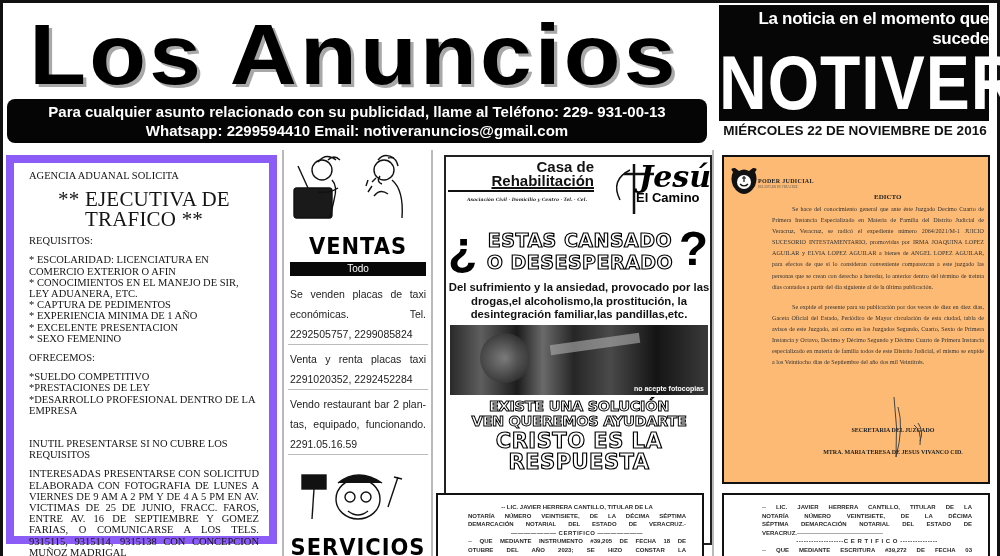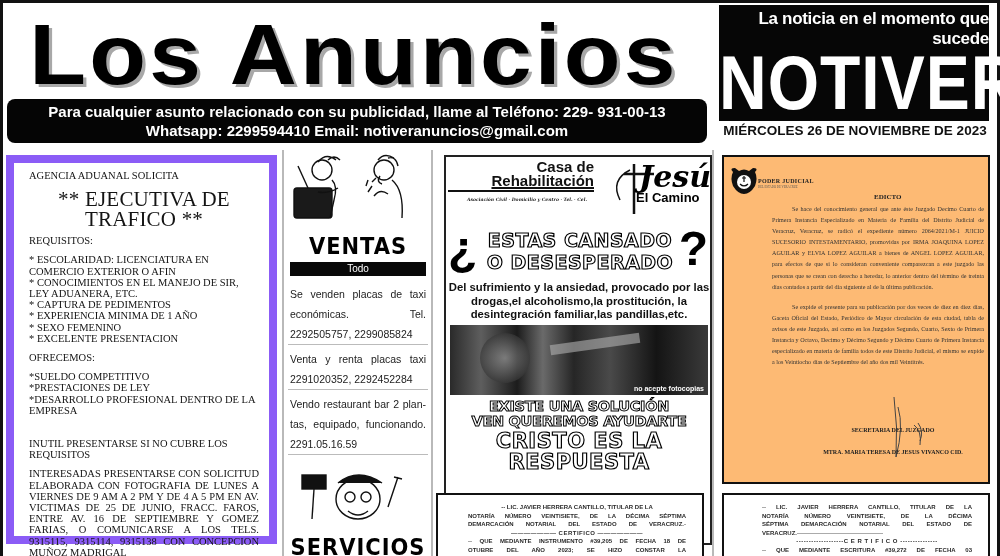--- a/index.html
+++ b/index.html
@@ -107,37 +107,37 @@
   <div class="masthead-bar">
     <span>Para cualquier asunto relacionado con su publicidad, llame al  Teléfono: 229- 931-00-13</span>
     <span>Whatsapp: 2299594410 Email: notiveranuncios@gmail.com</span>
   </div>
 </header>
 
 <div class="brand">
   <div class="brand-tagline">La noticia en el momento que sucede</div>
   <div class="brand-name">NOTIVER</div>
 </div>
-<div class="issue-date">MIÉRCOLES 26 DE NOVIEMBRE DE 2023</div>
+<div class="issue-date">MIÉRCOLES 22 DE NOVIEMBRE DE 2016</div>
 
 <div class="col-rule" style="left:282px"></div>
 <div class="col-rule" style="left:431px"></div>
 <div class="col-rule" style="left:712px"></div>
 
 <article class="ad-aduanal">
   <div class="p">AGENCIA ADUANAL SOLICITA</div>
   <div class="headline">** EJECUTIVA DE TRAFICO **</div>
   <div class="p">REQUISITOS:</div>
   <ul>
     <li>* ESCOLARIDAD: LICENCIATURA EN COMERCIO EXTERIOR O AFIN</li>
     <li>* CONOCIMIENTOS EN EL MANEJO DE SIR, LEY ADUANERA, ETC.</li>
     <li>* CAPTURA DE PEDIMENTOS</li>
     <li>* EXPERIENCIA MINIMA DE 1 AÑO</li>
+    <li>* EXCELENTE PRESENTACION</li>
     <li>* SEXO FEMENINO</li>
-    <li>* EXCELENTE PRESENTACION</li>
   </ul>
   <div class="p">OFRECEMOS:</div>
   <ul>
     <li>*SUELDO COMPETITIVO</li>
     <li>*PRESTACIONES DE LEY</li>
     <li>*DESARROLLO PROFESIONAL DENTRO DE LA EMPRESA</li>
   </ul>
   <div class="spacer"></div>
   <div class="p">INUTIL PRESENTARSE SI NO CUBRE LOS REQUISITOS</div>
   <div class="p justify">INTERESADAS PRESENTARSE CON SOLICITUD ELABORADA CON FOTOGRAFIA DE  LUNES A VIERNES DE  9 AM A 2 PM Y DE 4 A 5 PM EN AV. VICTIMAS DE 25 DE JUNIO, FRACC. FAROS, ENTRE AV. 16 DE SEPTIEMBRE  Y GOMEZ FARIAS, O COMUNICARSE A LOS TELS. 9315115, 9315114, 9315138 CON CONCEPCION MUÑOZ MADRIGAL</div>

